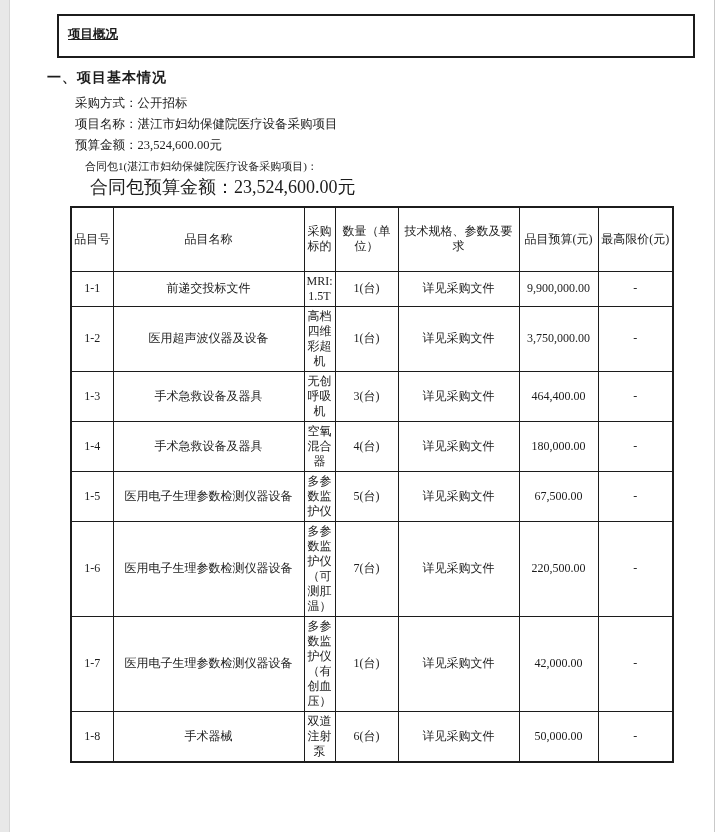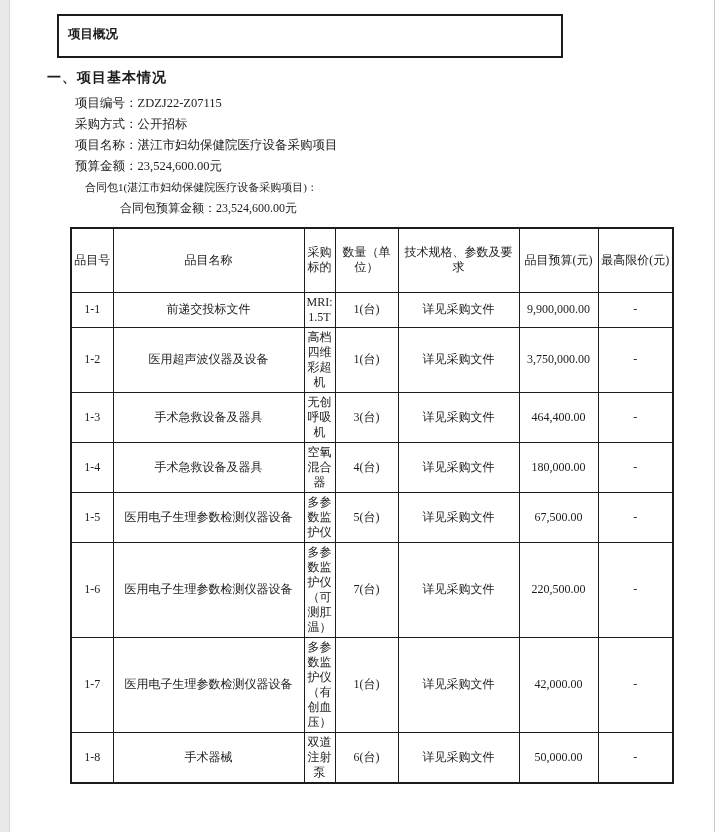--- a/index.html
+++ b/index.html
@@ -14,41 +14,42 @@
   .left-gutter {
     position: absolute; left: 0; top: 0; width: 10px; height: 832px;
     background: #e8e8e8; border-right: 1px solid #d6d6d6;
   }
   .page-edge-line {
     position: absolute; left: 714px; top: 0; width: 1px; height: 832px;
     background: #c9c9c9;
   }
   .overview-box {
     margin: 14px 0 0 57px;
-    width: 506px;
+    width: 638px;
     border: 2px solid #1c1c1c;
     padding: 7px 10px 10px 9px;
     font-size: 12.5px;
     line-height: 23px;
+    text-decoration: underline;
   }
   .overview-title { font-weight: bold; }
   .overview-paragraph {
     text-indent: 2em;
     word-break: break-all;
   }
   .section-heading {
     margin: 11px 0 0 47px;
     font-size: 14px;
     font-weight: bold;
     letter-spacing: 1px;
   }
   .fields { margin: 6px 0 0 75px; font-size: 12.5px; }
   .field-row { line-height: 21px; height: 21px; white-space: nowrap; }
   .cp-line1 { margin-left: 85px; font-size: 11px; line-height: 21px; }
-  .cp-line2 { margin-left: 120px; font-size: 12px; line-height: 21px; }
+  .cp-line2 { margin-left: 90px; font-size: 18px; line-height: 21px; }
   table.procurement {
     margin: 8px 0 0 70px;
     width: 602px;
     border-collapse: collapse;
     table-layout: fixed;
     border: 2px solid #1c1c1c;
     font-size: 12px;
   }
   table.procurement th, table.procurement td {
     border: 1px solid #1c1c1c;
@@ -70,21 +71,20 @@
 <div class="left-gutter"></div>
 <div class="page-edge-line"></div>
 
 <div class="overview-box">
   <div class="overview-title">项目概况</div>
 </div>
 
 <div class="section-heading">一、项目基本情况</div>
 
 <div class="fields">
-  <div class="field-row"><span>项目编号：</span><span>ZDZJ22-Z07115</span></div>
   <div class="field-row"><span>采购方式：</span><span>公开招标</span></div>
   <div class="field-row"><span>项目名称：</span><span>湛江市妇幼保健院医疗设备采购项目</span></div>
   <div class="field-row"><span>预算金额：</span><span>23,524,600.00元</span></div>
 </div>
 
 <div class="cp-line1">合同包1(湛江市妇幼保健院医疗设备采购项目)：</div>
 <div class="cp-line2"><span>合同包预算金额：</span><span>23,524,600.00元</span></div>
 
 <table class="procurement">
   <colgroup>

